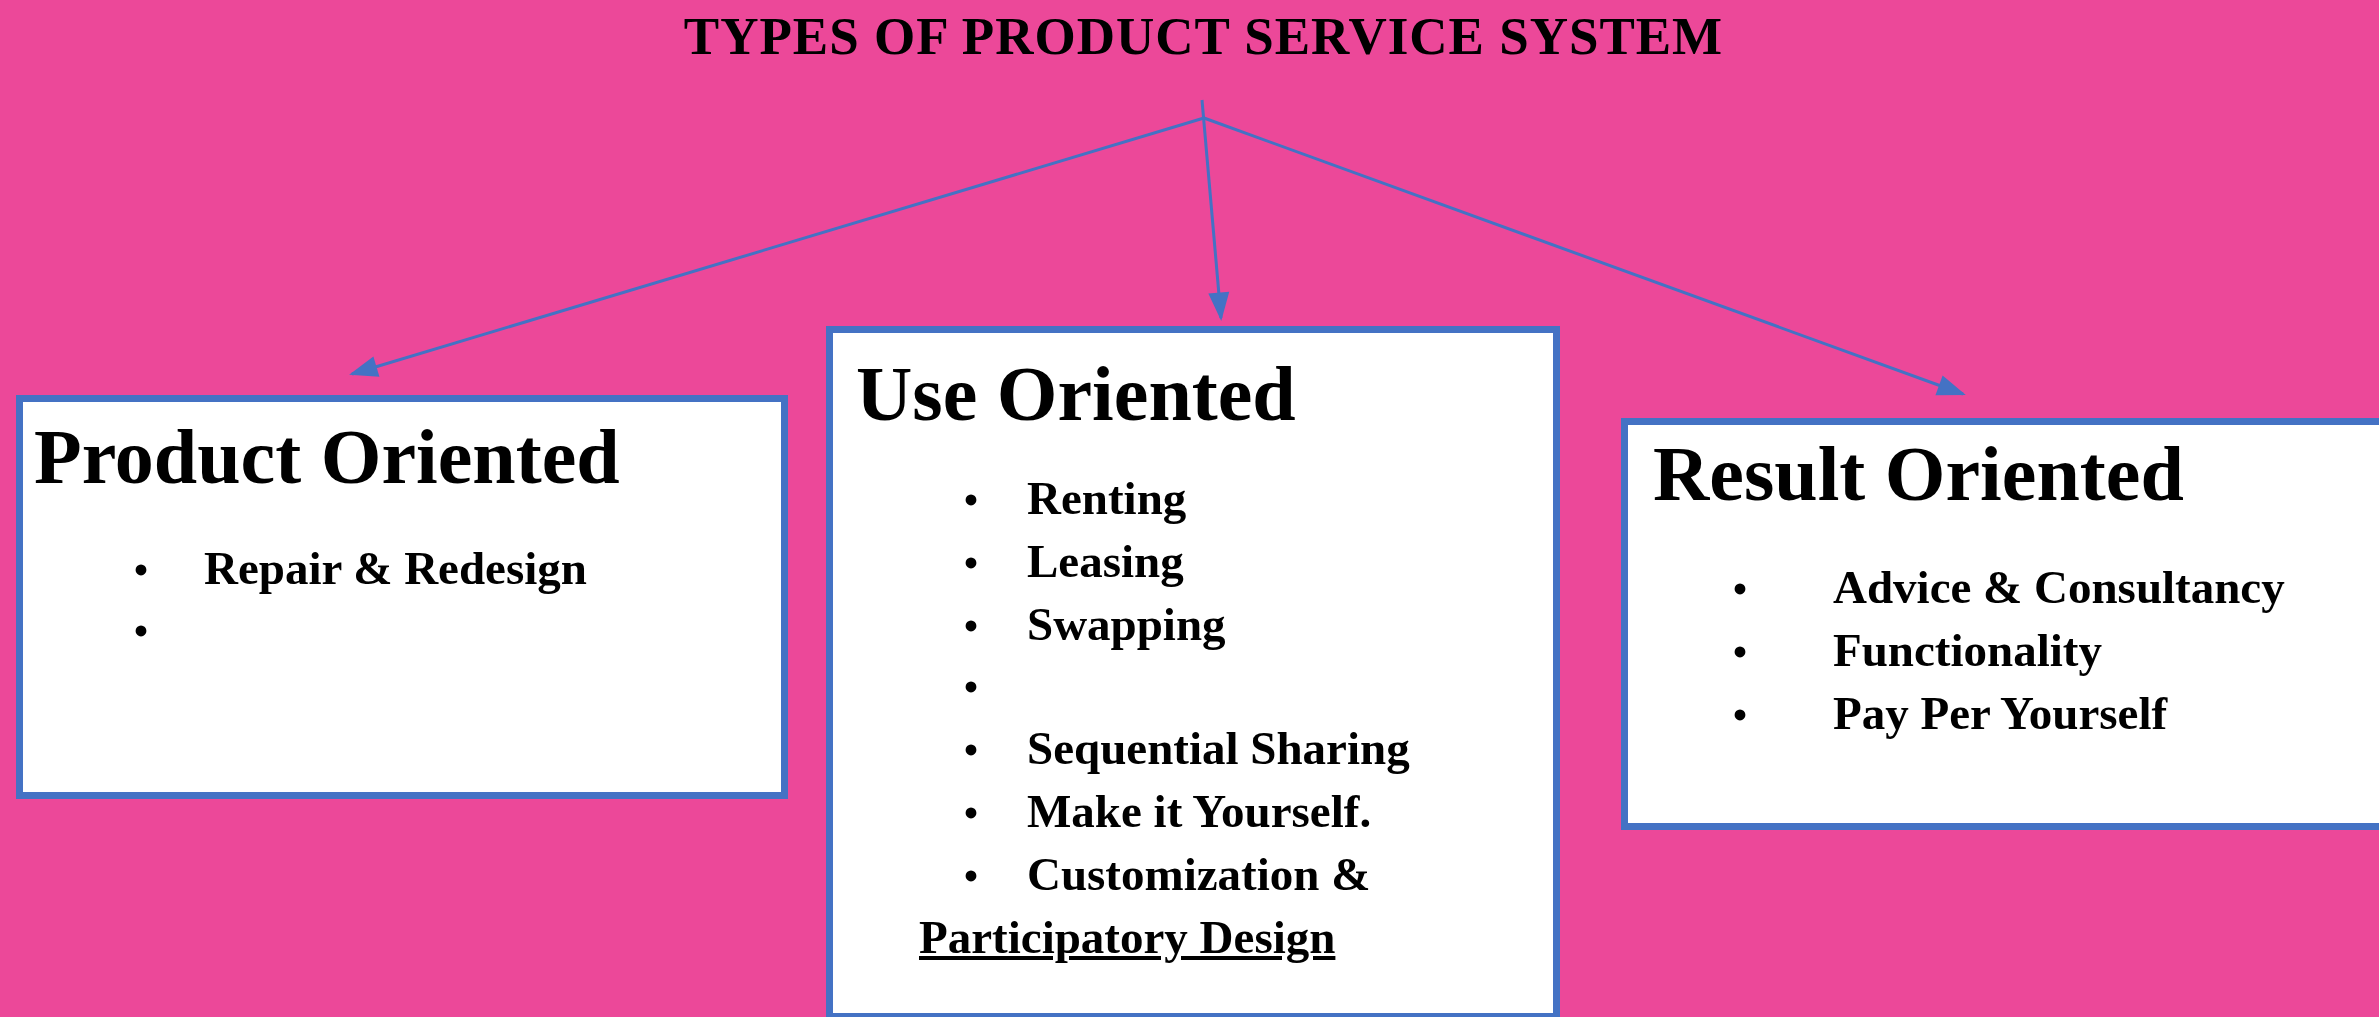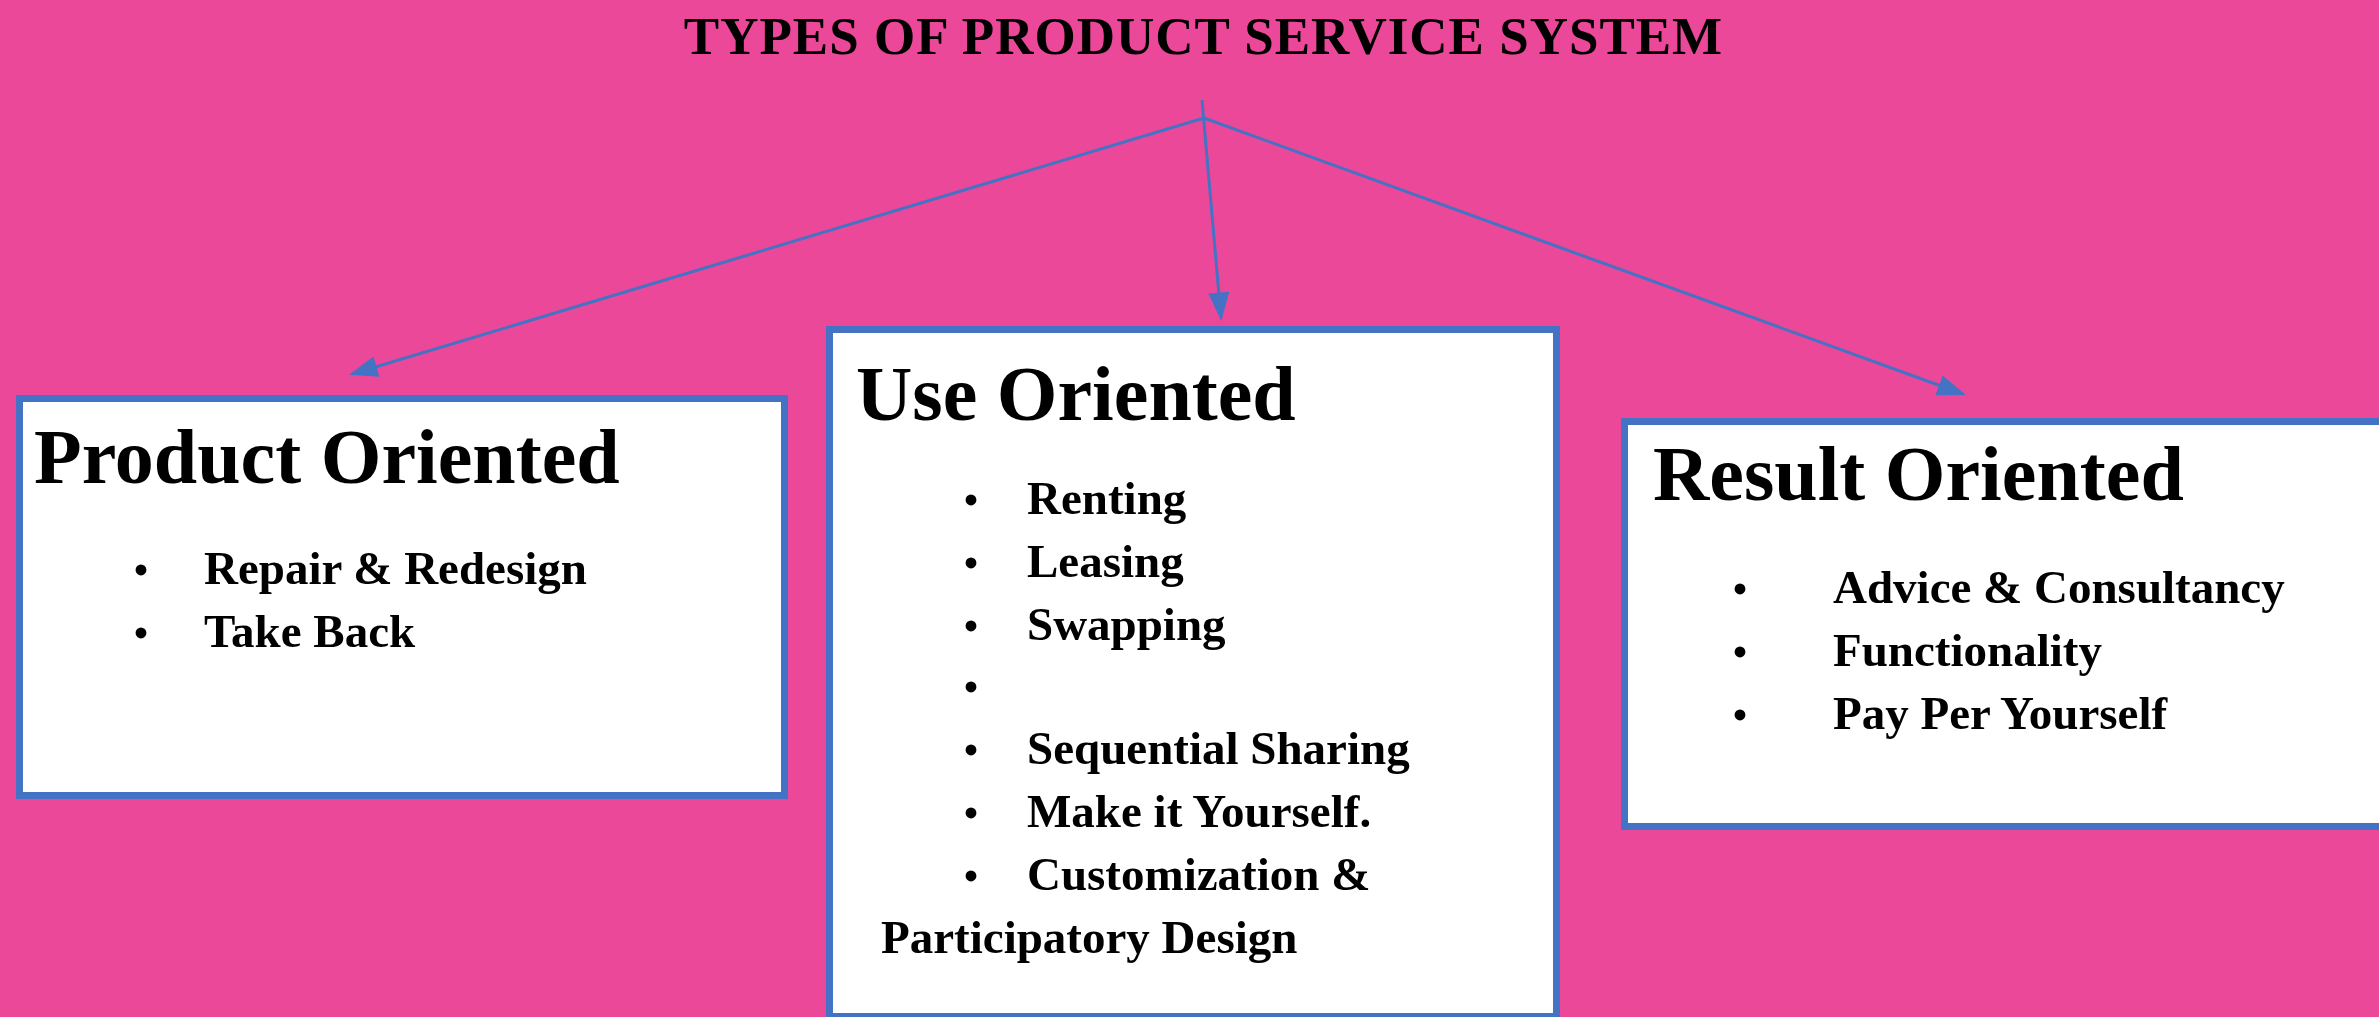--- a/index.html
+++ b/index.html
@@ -50,21 +50,21 @@
   #box-use .bullet-row{padding-left:131px;}
   #box-result .bullet-row{padding-left:105px;}
   .bullet-marker{
     display:inline-block;flex:0 0 auto;
     font-size:40px;
   }
   #box-product .bullet-marker{width:70px;}
   #box-use .bullet-marker{width:63px;}
   #box-result .bullet-marker{width:100px;}
   .item-text{display:inline-block;}
-  #box-use .continuation-row{padding-left:48px;}
+  #box-use .continuation-row{padding-left:86px;text-decoration:underline;}
 </style>
 </head>
 <body>
 
 <div id="canvas">
 
   <div id="title">TYPES OF PRODUCT SERVICE SYSTEM</div>
 
   <svg id="connectors" viewBox="0 0 2379 1017" xmlns="http://www.w3.org/2000/svg">
     <defs>
@@ -79,21 +79,20 @@
 
   <div class="pss-box" id="box-product">
     <div class="box-heading">Product Oriented</div>
     <div class="bullet-list">
       <div class="bullet-row">
         <span class="bullet-marker">•</span>
         <span class="item-text">Repair &amp; Redesign</span>
       </div>
       <div class="bullet-row">
         <span class="bullet-marker">•</span>
-        <span class="item-text">Take Back</span>
       </div>
     </div>
   </div>
 
   <div class="pss-box" id="box-use">
     <div class="box-heading">Use Oriented</div>
     <div class="bullet-list">
       <div class="bullet-row">
         <span class="bullet-marker">•</span>
         <span class="item-text">Renting</span>

